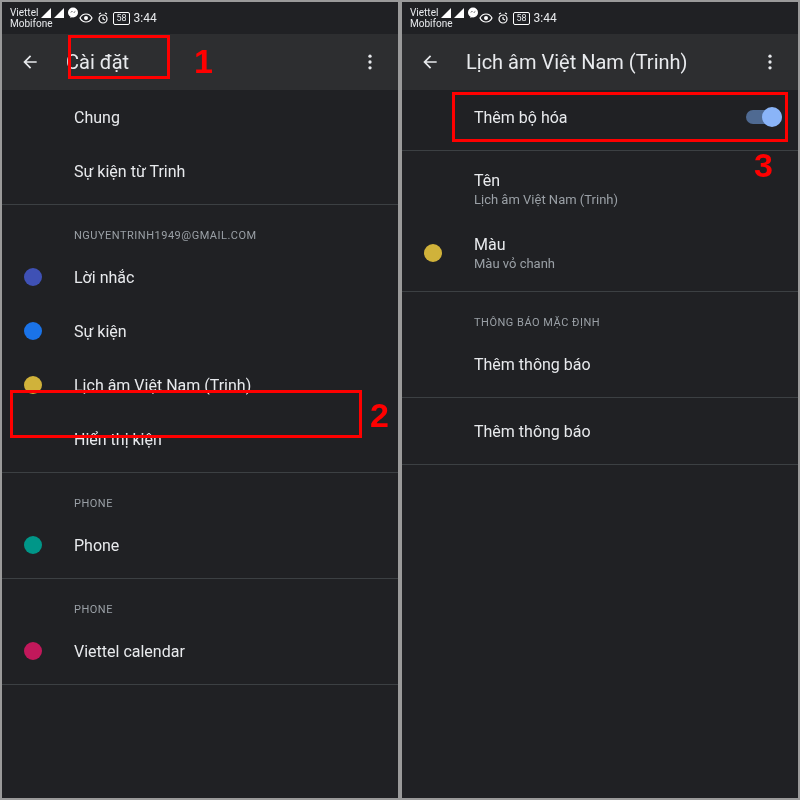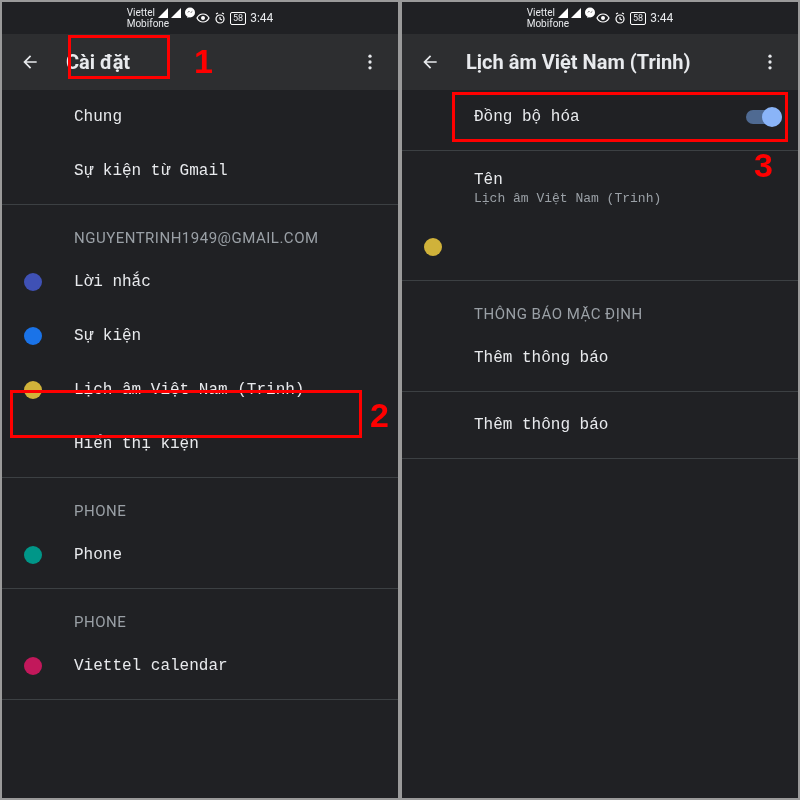--- a/index.html
+++ b/index.html
@@ -20,21 +20,21 @@
     display: flex;
     flex-direction: column;
     position: relative;
     overflow: hidden;
   }
   .statusbar {
     height: 28px;
     background: #202124;
     display: flex;
     align-items: center;
-    justify-content: center;
+    justify-content: flex-start;
     padding: 16px 8px;
     font-size: 11px;
     color: #e8eaed;
   }
   .sb-left, .sb-right { display: flex; align-items: center; gap: 4px; }
   .sb-left { flex-direction: column; align-items: flex-start; line-height: 1; gap: 0; }
   .sb-left-row { display: flex; align-items: center; gap: 3px; }
   .sb-carrier { font-size: 10px; }
   .sb-icon { display: inline-block; }
   .topbar {
@@ -49,48 +49,48 @@
     width: 40px;
     height: 40px;
     display: flex;
     align-items: center;
     justify-content: center;
     color: #e8eaed;
   }
   .title {
     flex: 1;
     font-size: 20px;
-    font-weight: 700;
+    font-weight: 400;
     color: #e8eaed;
   }
   .list { flex: 1; overflow-y: auto; }
   .section-header {
     padding: 18px 72px 8px;
-    font-size: 15px;
+    font-size: 11px;
     letter-spacing: 0.5px;
     color: #9aa0a6;
     text-transform: uppercase;
   }
   .item {
     display: flex;
     align-items: center;
     min-height: 54px;
     padding: 10px 16px 10px 16px;
   }
   .item .dot-slot {
     width: 56px;
     display: flex;
     align-items: center;
     justify-content: flex-start;
     padding-left: 6px;
   }
   .dot {
     width: 18px; height: 18px; border-radius: 50%;
   }
-  .item-text { flex: 1; display: flex; flex-direction: column; justify-content: center; font-family: Liberation Mono, monospace; }
+  .item-text { flex: 1; display: flex; flex-direction: column; justify-content: center; }
   .item-label { font-size: 16px; color: #e8eaed; }
   .item-sub { font-size: 13px; color: #9aa0a6; margin-top: 2px; }
   .divider { height: 1px; background: #3c4043; margin: 6px 0; }
   .toggle {
     width: 36px; height: 20px; position: relative;
   }
   .toggle-track {
     position: absolute; inset: 3px 0; height: 14px; border-radius: 7px;
     background: #4f6a92;
   }
@@ -181,21 +181,21 @@
   <div class="list">
     <div class="item">
       <div class="dot-slot"></div>
       <div class="item-text">
           <span class="item-label">Chung</span>
         </div>
     </div>
     <div class="item">
       <div class="dot-slot"></div>
       <div class="item-text">
-          <span class="item-label">Sự kiện từ Gmail</span>
+          <span class="item-label">Sự kiện từ Trinh</span>
         </div>
     </div>
     <div class="divider"></div>
 
     <div class="section-header">NGUYENTRINH1949@GMAIL.COM</div>
     <div class="item">
       <div class="dot-slot">
           <div class="dot" style="background:#3f51b5"></div>
         </div>
       <div class="item-text">
@@ -314,41 +314,45 @@
           <circle cx="12" cy="12" r="2" fill="#e8eaed"></circle>
           <circle cx="12" cy="19" r="2" fill="#e8eaed"></circle>
         </svg>
     </div>
   </div>
 
   <div class="list">
     <div class="item">
       <div class="dot-slot"></div>
       <div class="item-text">
-          <span class="item-label">Đồng bộ hóa</span>
+          <span class="item-label">Thêm bộ hóa</span>
         </div>
       <div class="toggle">
         <div class="toggle-track"></div>
         <div class="toggle-thumb"></div>
       </div>
     </div>
     <div class="divider"></div>
 
     <div class="item" style="align-items:flex-end;padding-top:14px;padding-bottom:14px;">
       <div class="dot-slot"></div>
       <div class="item-text">
         <span class="item-label">Tên</span>
         <span class="item-sub">Lịch âm Việt Nam (Trinh)</span>
       </div>
     </div>
 
     <div class="item" style="align-items:center;padding-top:14px;padding-bottom:14px;">
       <div class="dot-slot">
           <div class="dot" style="background:#d0b23a"></div>
         </div>
+      <div class="item-text">
+        <span class="item-label">Màu</span>
+        <span class="item-sub">Màu vỏ chanh</span>
+      </div>
     </div>
     <div class="divider"></div>
 
     <div class="section-header">THÔNG BÁO MẶC ĐỊNH</div>
     <div class="item">
       <div class="dot-slot"></div>
       <div class="item-text">
           <span class="item-label">Thêm thông báo</span>
         </div>
     </div>

